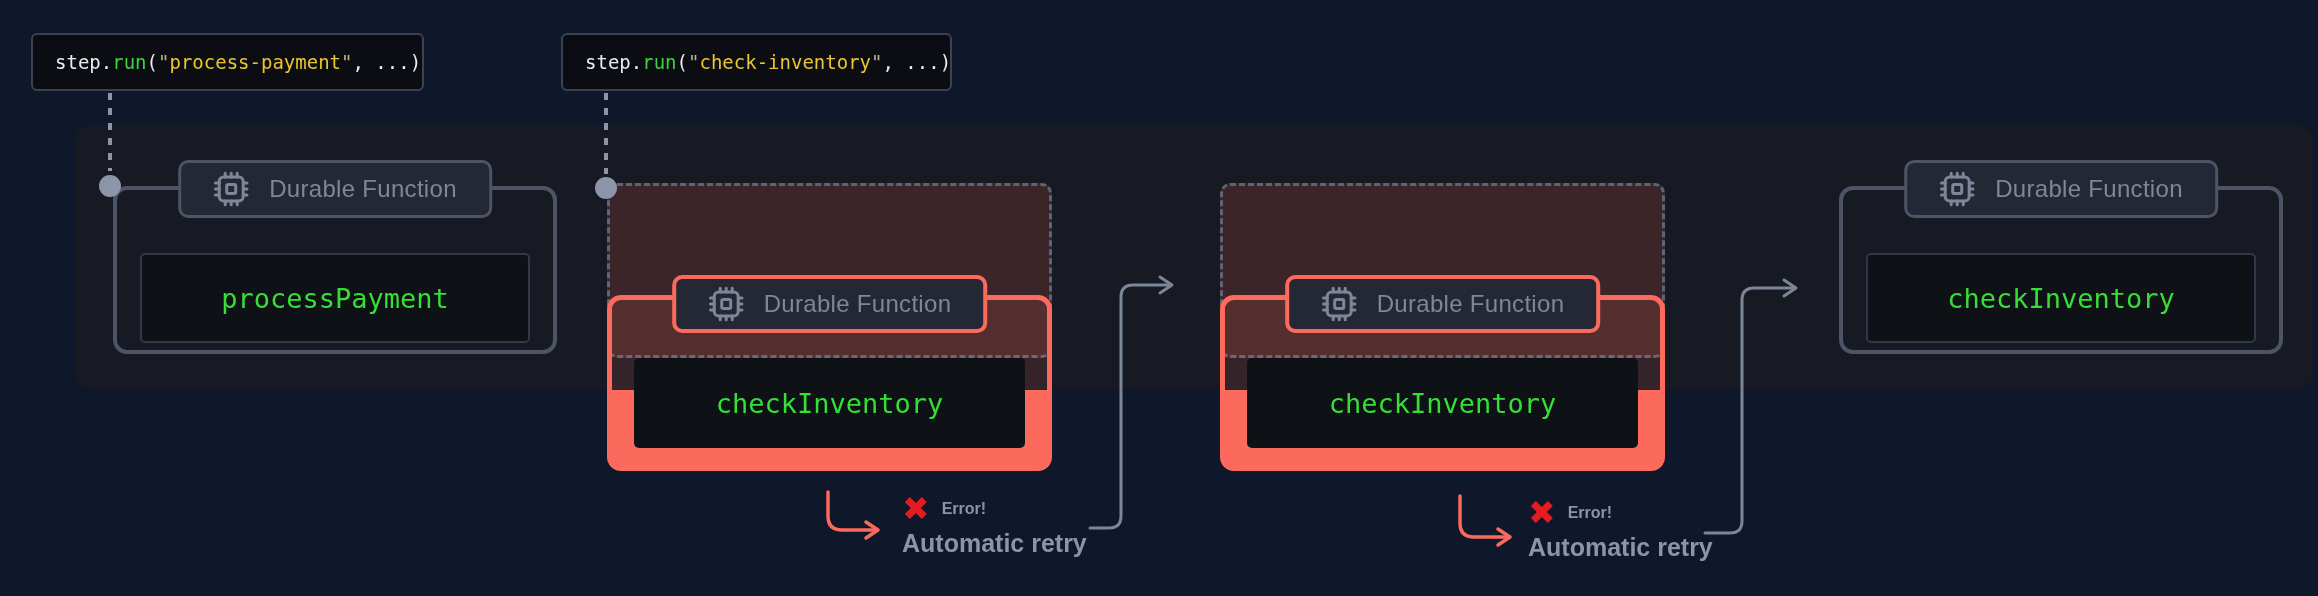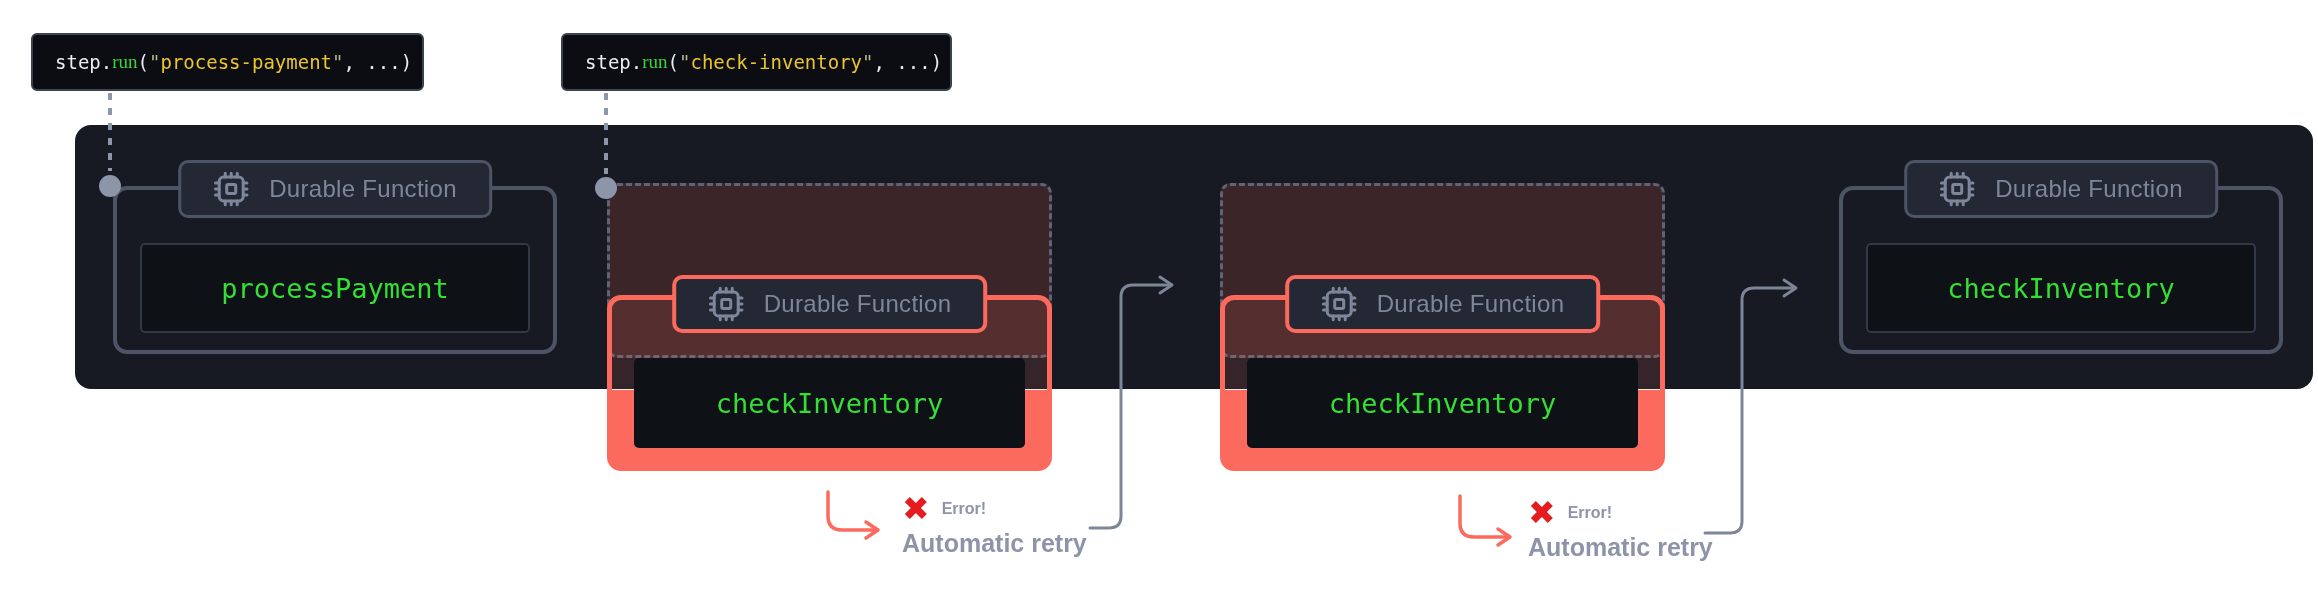--- a/index.html
+++ b/index.html
@@ -1,21 +1,21 @@
 <!DOCTYPE html>
 <html><head>
 <meta charset="utf-8">
 <style>
   * { box-sizing: border-box; margin: 0; padding: 0; }
   html,body { background:#000; }
   .canvas {
     position: relative;
     width: 2318px;
     height: 596px;
-    background: #ffffff;
+    background: #0f172a;
     overflow: hidden;
     font-family: "Liberation Sans", sans-serif;
   }
 
   
   .code-box {
     position: absolute;
     height: 58px;
     background: #0b0d12;
     border: 2px solid #3b4252;
@@ -24,21 +24,21 @@
     align-items: center;
     padding: 0 22px;
     font-family: "DejaVu Sans Mono", monospace;
     font-size: 19px;
     white-space: pre;
     z-index: 7;
   }
   #code1 { left: 31px;  top: 33px; width: 393px; }
   #code2 { left: 561px; top: 33px; width: 391px; }
   .tk-plain { color: #e9ebee; }
-  .tk-fn    { color: #3bd43b; font-family: Liberation Serif, serif; }
+  .tk-fn    { color: #3bd43b; }
   .tk-q     { color: #b9b48c; }
   .tk-str   { color: #eac431; }
 
   
   .container {
     position: absolute;
     left: 75px; top: 125px;
     width: 2238px; height: 264px;
     background: #171a22;
     border-radius: 16px;
@@ -97,21 +97,21 @@
     color: #35df35;
     z-index: 4;
   }
 
   
   .block.normal { width: 444px; height: 168px; }
   #block1 { left: 113px;  top: 186px; }
   #block4 { left: 1839px; top: 186px; }
   .block.normal .badge { top: -26px; }
   .block.normal .black-box {
-    left: 27px; top: 57px; width: 390px; height: 90px;
+    left: 27px; top: 67px; width: 390px; height: 90px;
     border: 2px solid #313847;
   }
 
   
   .block.retry { width: 445px; height: 289px; }
   #block2 { left: 607px;  top: 183px; }
   #block3 { left: 1220px; top: 183px; }
   .retry .ghost {
     position: absolute;
     left: 0; top: 0; width: 445px; height: 175px;

